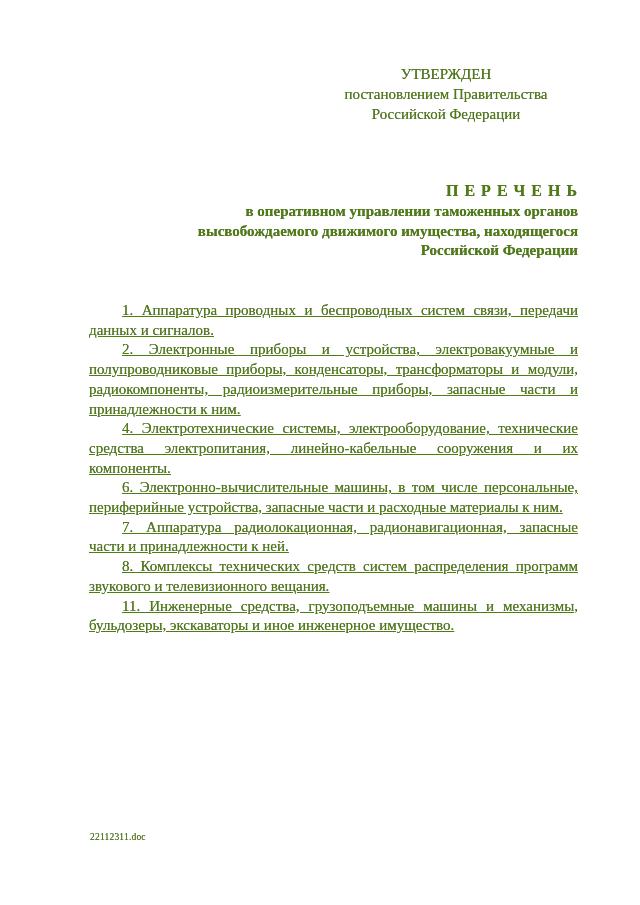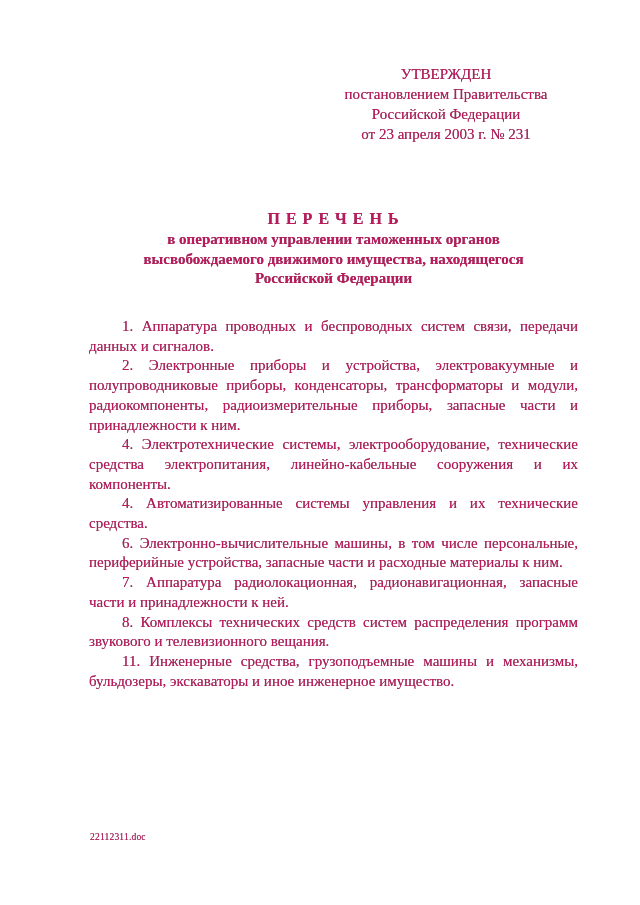--- a/index.html
+++ b/index.html
@@ -7,58 +7,59 @@
     padding: 0;
     background: #ffffff;
   }
   .page {
     position: relative;
     width: 640px;
     height: 842px;
     background: #ffffff;
     overflow: hidden;
     font-family: "Liberation Serif", "DejaVu Serif", serif;
-    color: #be185d;
+    color: #4d7c0f;
     text-shadow: 0 0 0.3px rgba(25,25,25,0.6); 
   }
   .approval-block {
     position: absolute;
     top: 64px;
     left: 328px;
     width: 236px;
     text-align: center;
     font-size: 15px;
     line-height: 20px;
   }
   .title-block {
     position: absolute;
-    top: 207px;
+    top: 179px;
     left: 89px;
     width: 489px;
-    text-align: center;
+    text-align: right;
     font-weight: bold;
   }
   .title-heading {
     font-size: 16px;
     line-height: 23px;
     letter-spacing: 1px;
   }
   .title-sub {
     font-size: 15px;
     line-height: 19.5px;
   }
   .doc-body {
     position: absolute;
-    top: 317px;
+    top: 301px;
     left: 89px;
     width: 489px;
     font-size: 15px;
     line-height: 19.7px;
     text-align: justify;
     hyphens: none;
+    text-decoration: underline;
   }
   .doc-body p {
     margin: 0;
     text-indent: 33px;
   }
   .doc-footer {
     position: absolute;
     top: 832px;
     left: 90px;
     font-size: 9.5px;
@@ -67,35 +68,33 @@
 </style>
 </head>
 <body>
 
 <div class="page">
 
   <div class="approval-block">
     <div>УТВЕРЖДЕН</div>
     <div>постановлением Правительства</div>
     <div>Российской Федерации</div>
-    <div>от 23 апреля 2003 г. № 231</div>
   </div>
 
   <div class="title-block">
     <div class="title-heading">П Е Р Е Ч Е Н Ь</div>
     <div class="title-sub">в оперативном управлении таможенных органов</div>
     <div class="title-sub">высвобождаемого движимого имущества, находящегося</div>
     <div class="title-sub">Российской Федерации</div>
   </div>
 
   <div class="doc-body">
     <p>1. Аппаратура проводных и беспроводных систем связи, передачи данных и сигналов.</p>
     <p>2. Электронные приборы и устройства, электровакуумные и полупроводниковые приборы, конденсаторы, трансформаторы и модули, радиокомпоненты, радиоизмерительные приборы, запасные части и принадлежности к ним.</p>
     <p>4. Электротехнические системы, электрооборудование, технические средства электропитания, линейно-кабельные сооружения и их компоненты.</p>
-    <p>4. Автоматизированные системы управления и их технические средства.</p>
     <p>6. Электронно-вычислительные машины, в том числе персональные, периферийные устройства, запасные части и расходные материалы к ним.</p>
     <p>7. Аппаратура радиолокационная, радионавигационная, запасные части и принадлежности к ней.</p>
     <p>8. Комплексы технических средств систем распределения программ звукового и телевизионного вещания.</p>
     <p>11. Инженерные средства, грузоподъемные машины и механизмы, бульдозеры, экскаваторы и иное инженерное имущество.</p>
   </div>
 
   <div class="doc-footer">22112311.doc</div>
 
 </div>
 

